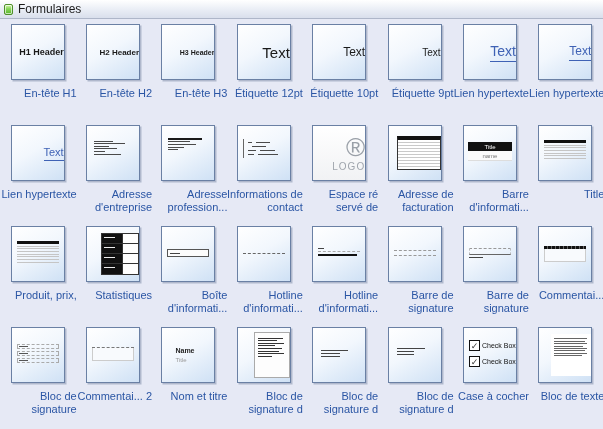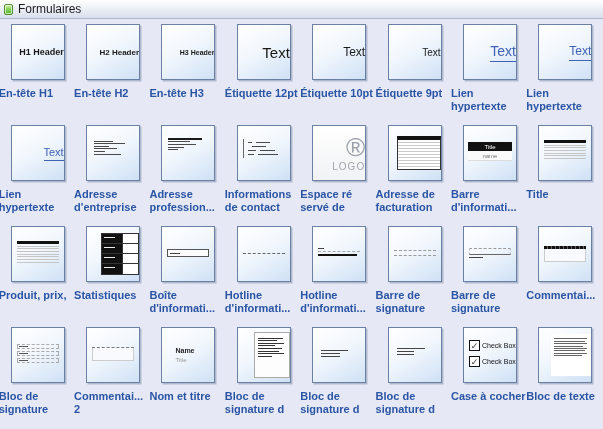--- a/index.html
+++ b/index.html
@@ -29,21 +29,21 @@
   .thumb {
     width:54px; height:56px; flex-shrink:0; position:relative;
     border:1px solid #6a80a4;
     background:linear-gradient(150deg, #ffffff 0%, #f2f7fd 45%, #cfe1f5 100%);
     box-shadow:1.5px 1.5px 0 rgba(110,125,155,.45);
     display:flex; align-items:flex-end; justify-content:center;
     flex-direction:column; overflow:hidden;
   }
   .lbl {
     margin-top:7px; font-size:11px; line-height:13px; color:#2a55a4;
-    text-align:left; width:78px;font-weight:bold;
+    text-align:right; width:78px;
   }
 </style>
 </head>
 <body>
 
 <div class="panel-header">
   <div class="panel-header-icon"></div>
   <span class="panel-title">Formulaires</span>
 </div>
 

